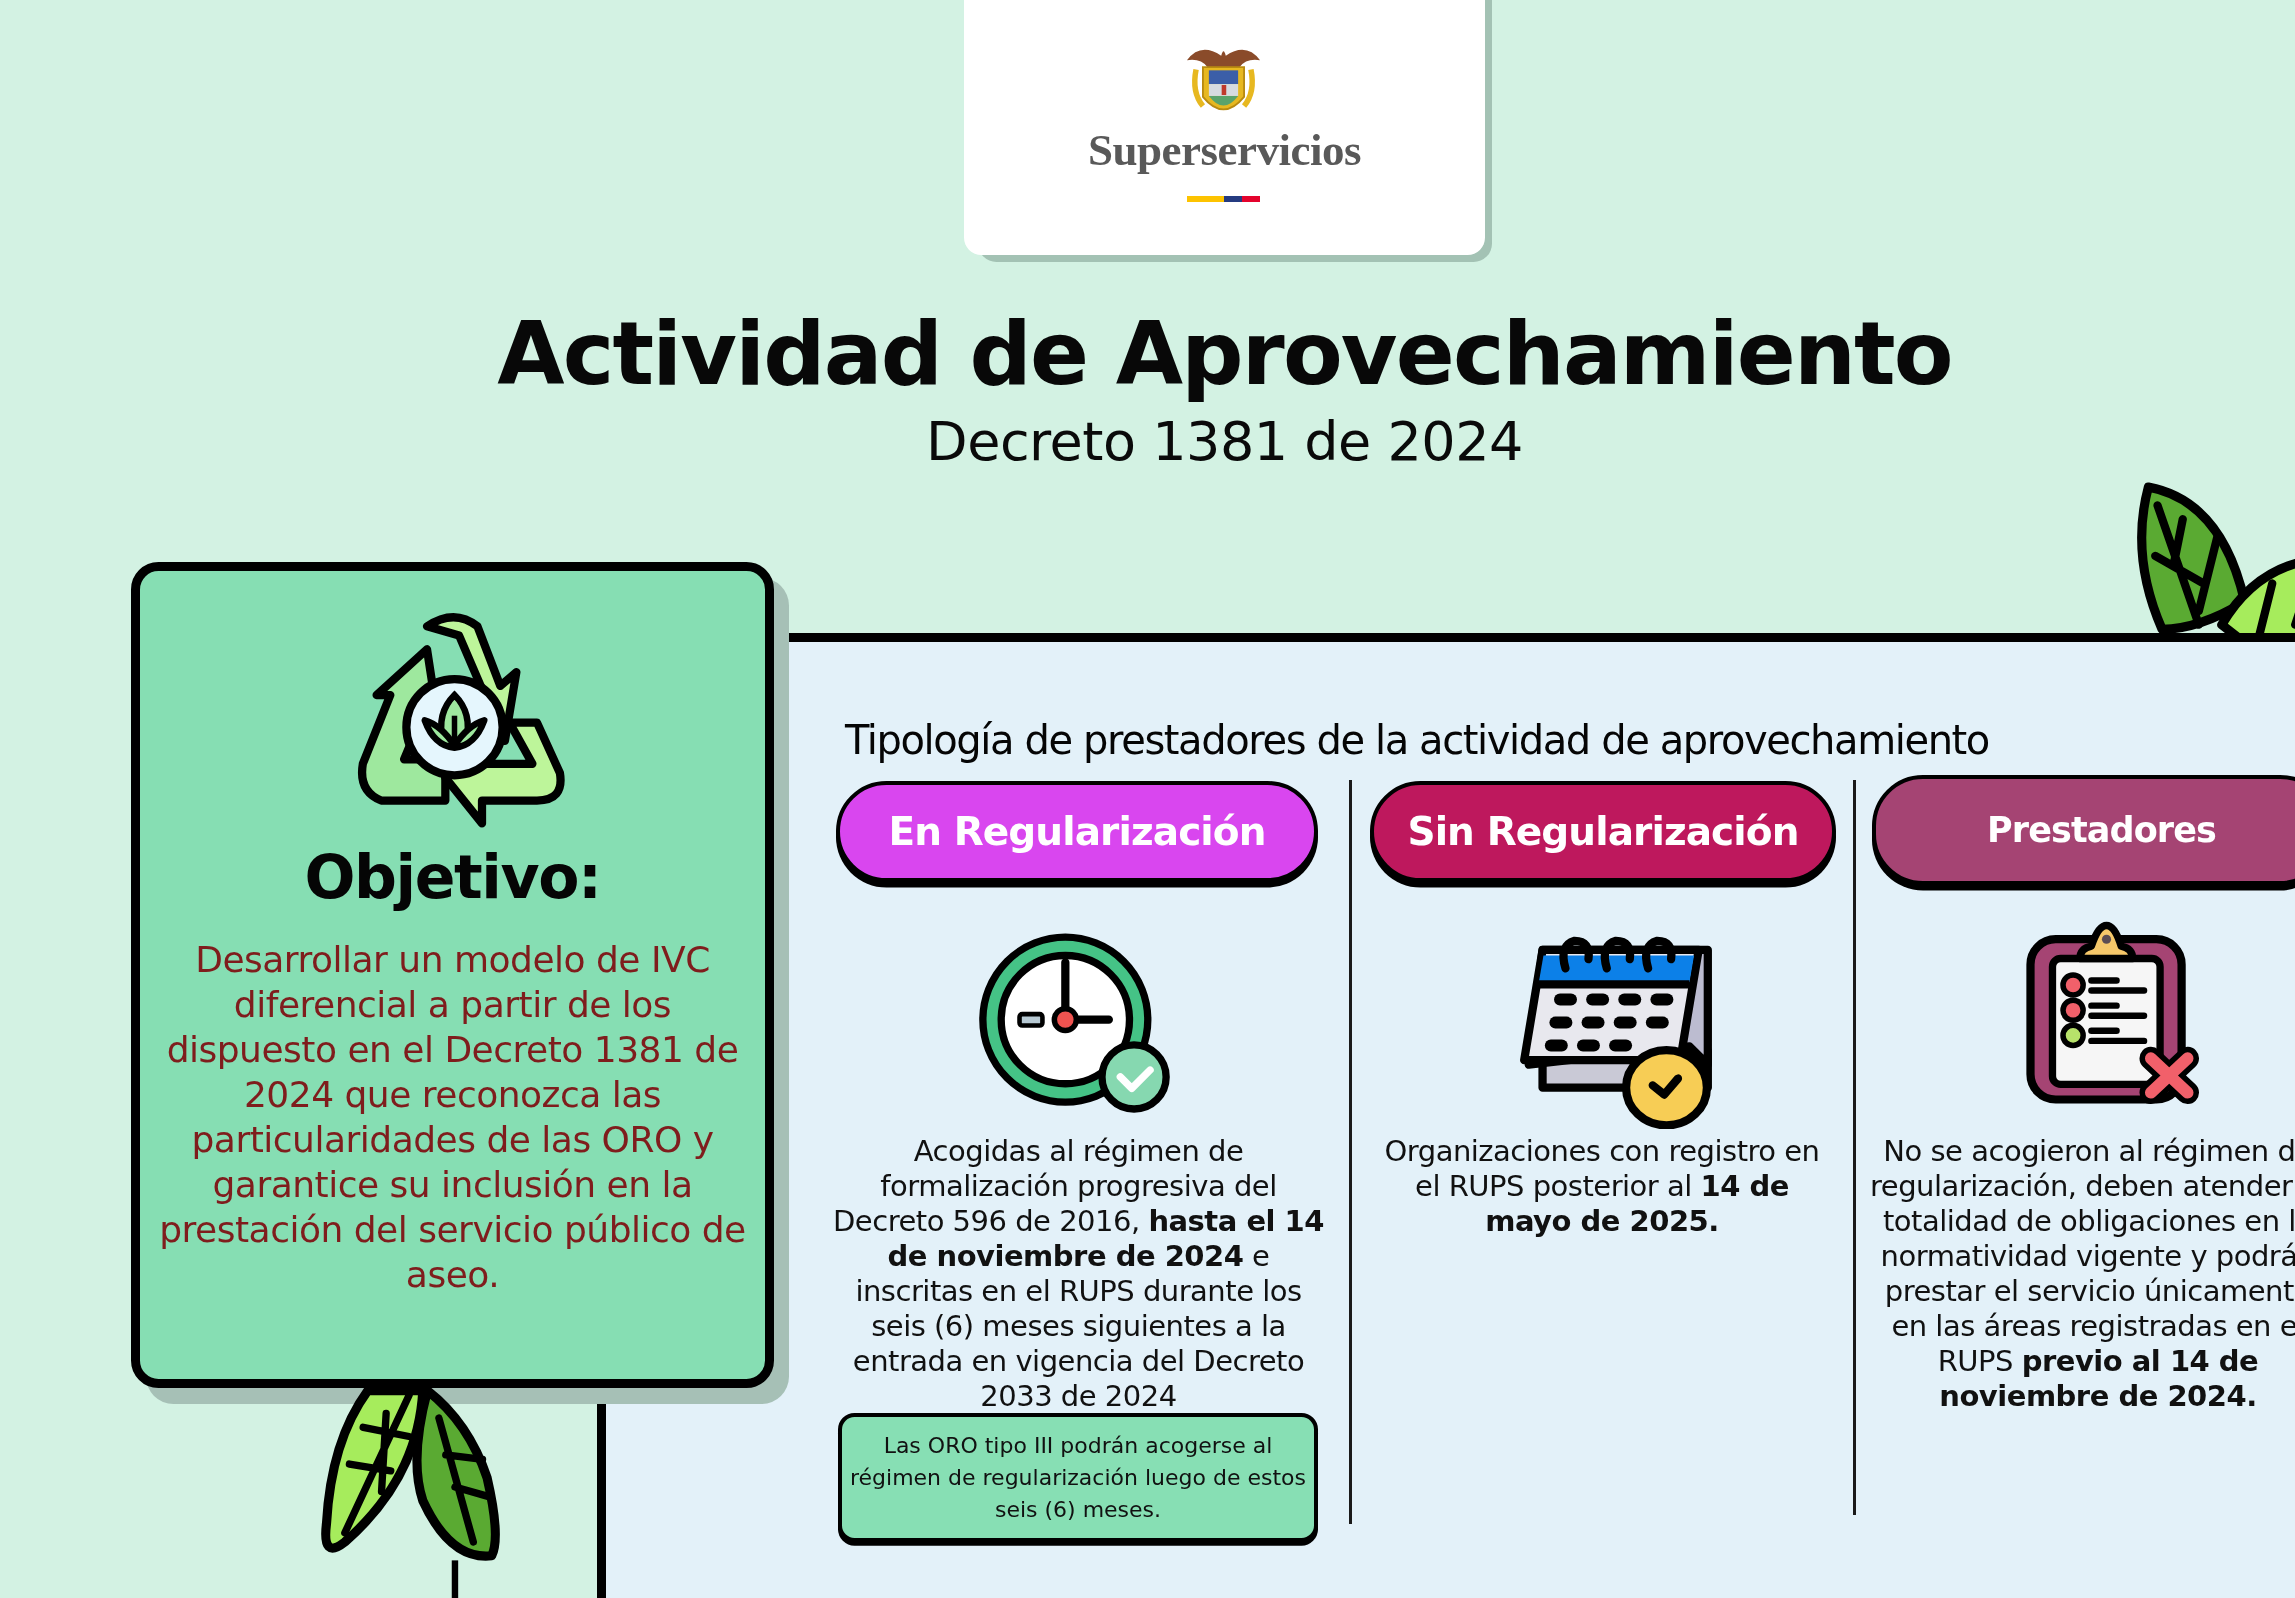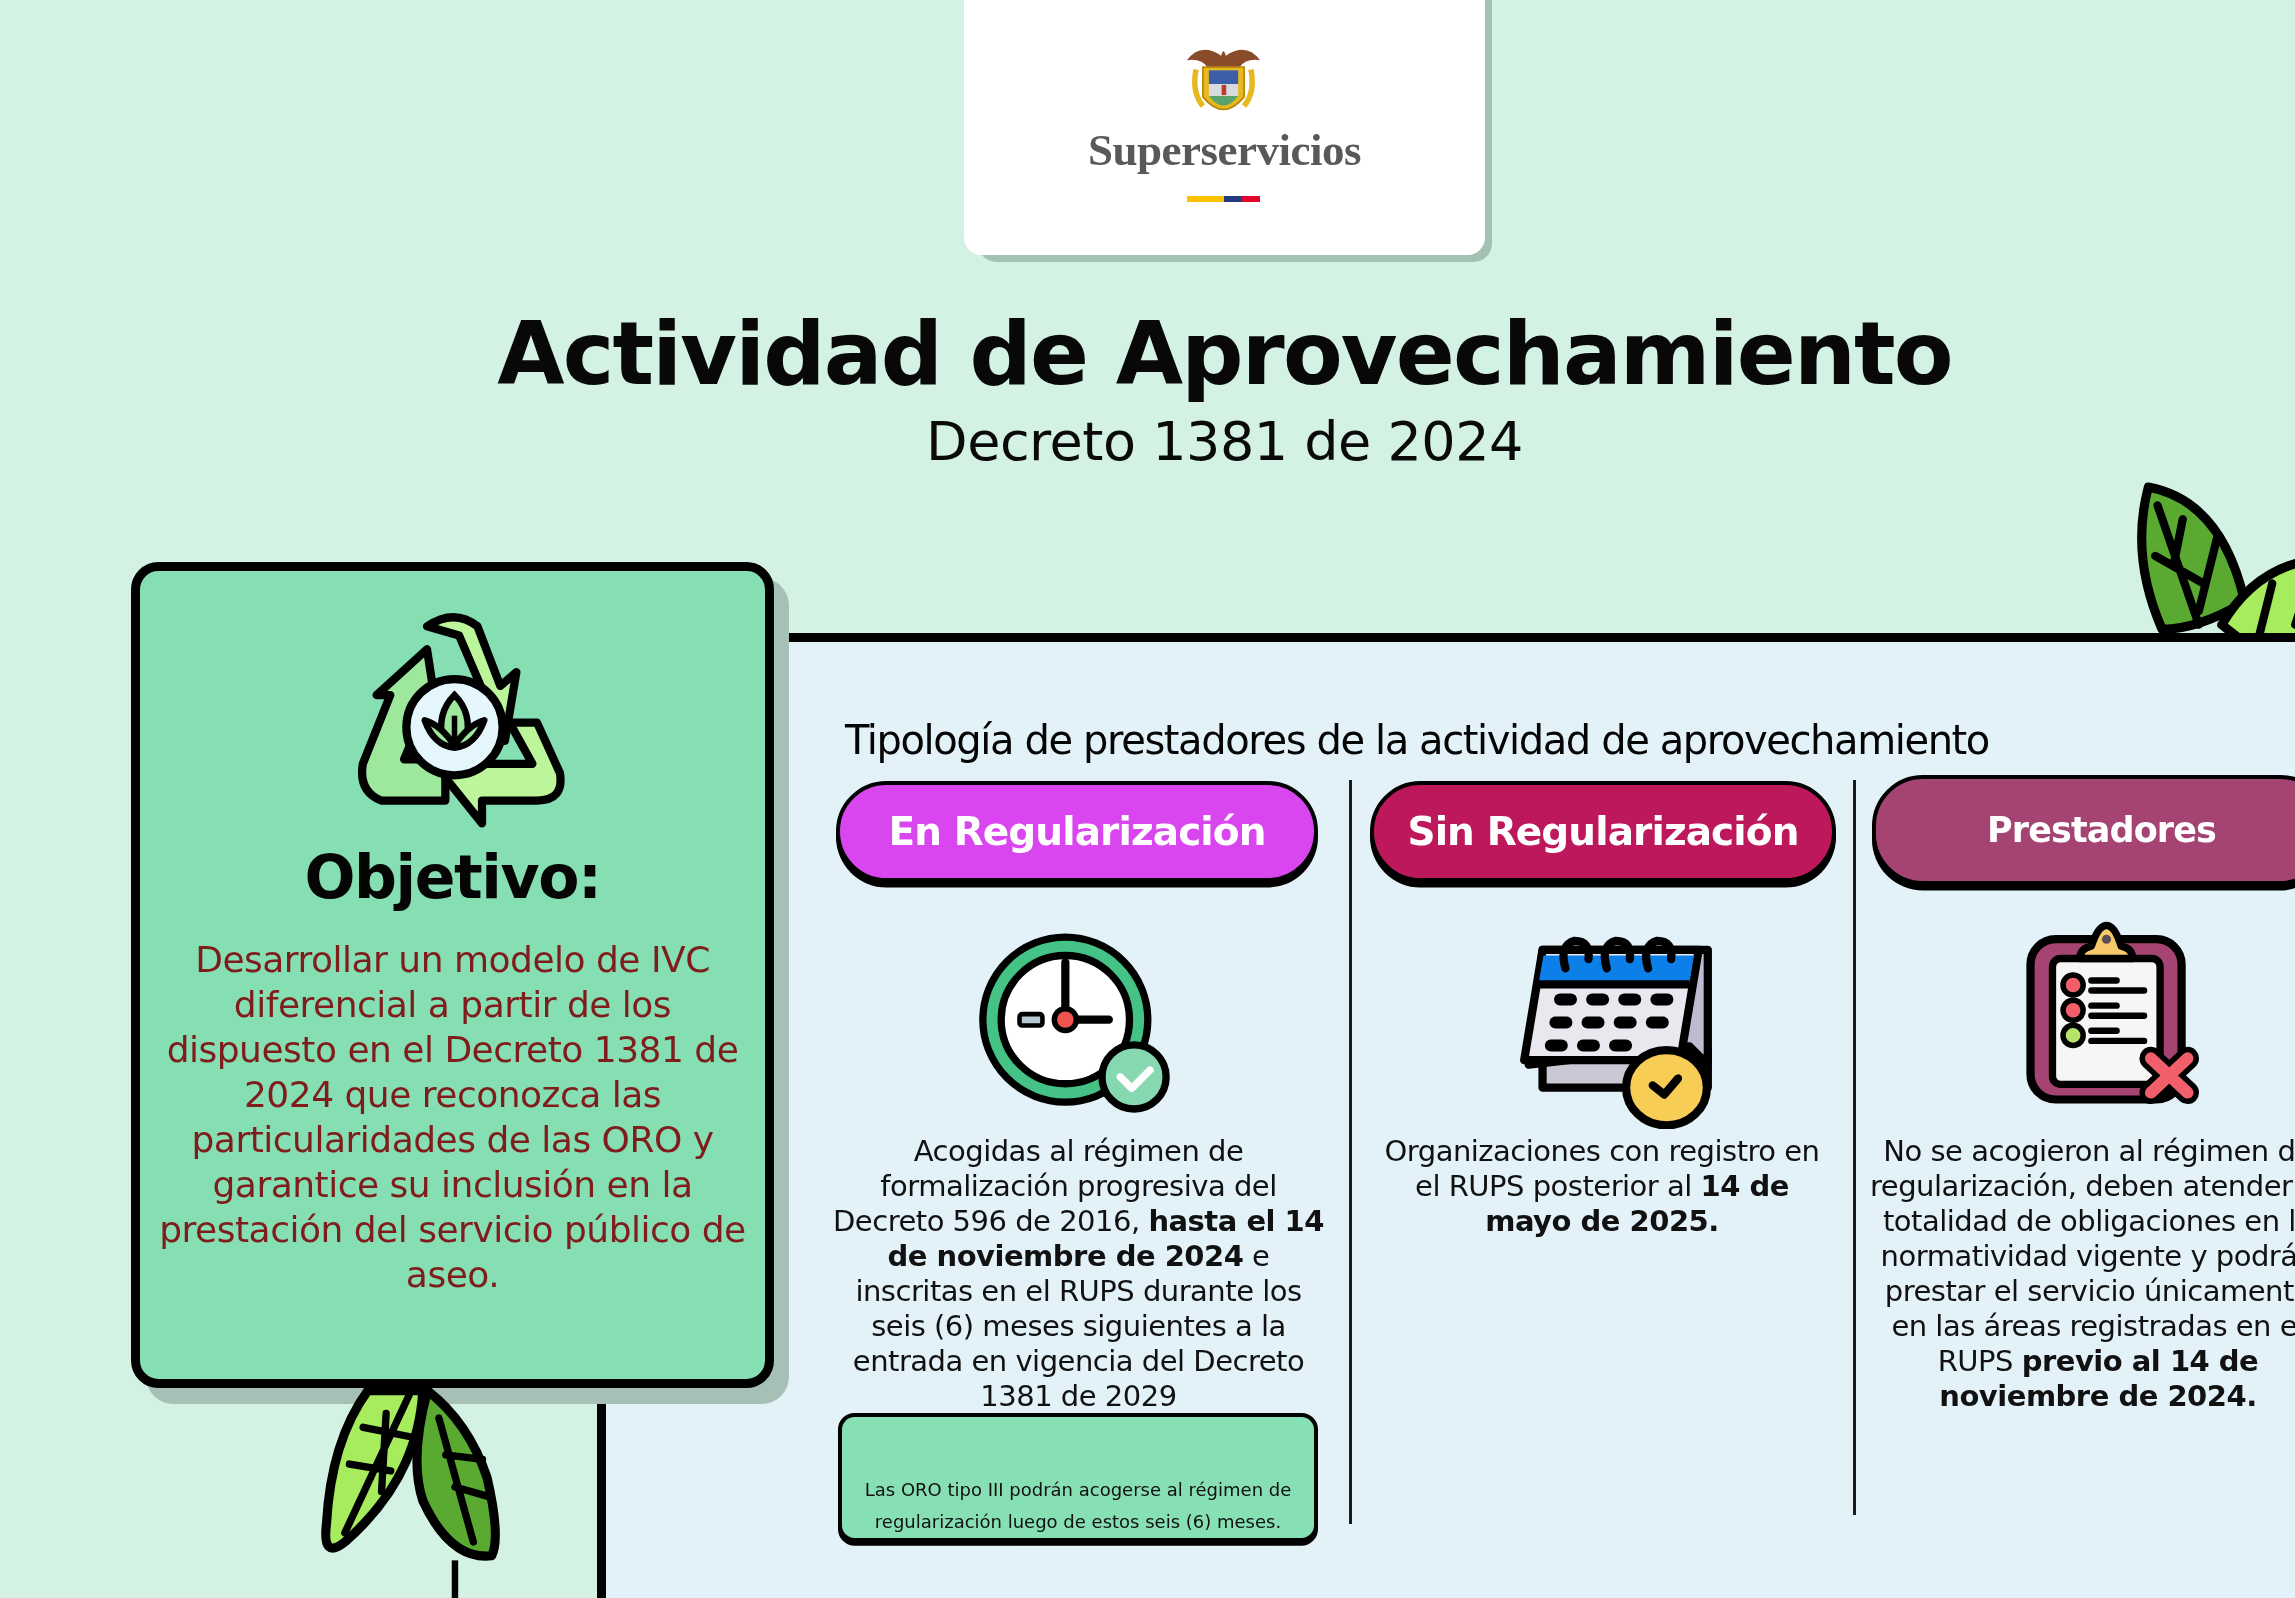--- a/index.html
+++ b/index.html
@@ -27,21 +27,21 @@
   .panel-heading { left:845px; top:679px; font-family:"DejaVu Sans", sans-serif; font-weight:normal; font-size:40px; letter-spacing:-1.4px; color:#050505; white-space:nowrap;margin-top:38px; }
 
   .divider { width:2.8px; background:#1a1a1a; }
 
   
   .pill { box-sizing:border-box; border:4.6px solid #000; border-radius:51px; display:flex; align-items:center; justify-content:center; text-align:center; color:#fff; font-family:"DejaVu Sans", sans-serif; font-weight:bold; letter-spacing:-0.9px; box-shadow:0 5.5px 0 #000; }
 
   .col-text { text-align:center; font-family:"DejaVu Sans", sans-serif; font-size:29px; line-height:35px; color:#111; letter-spacing:-0.5px; }
   .col-text b { font-weight:bold; }
 
-  .note { left:838px; top:1413px; width:480px; height:129px; box-sizing:border-box; background:#87dfb4; border:4.6px solid #000; border-radius:16.5px; display:flex; align-items:flex-end; justify-content:center; text-align:center; font-family:"DejaVu Sans", sans-serif; font-size:18px; line-height:32px; color:#111; box-shadow:0 3.7px 0 #000; }
+  .note { left:838px; top:1413px; width:480px; height:129px; box-sizing:border-box; background:#87dfb4; border:4.6px solid #000; border-radius:16.5px; display:flex; align-items:center; justify-content:center; text-align:center; font-family:"DejaVu Sans", sans-serif; font-size:22px; line-height:32px; color:#111; box-shadow:0 3.7px 0 #000; }
 
   
   .obj-shadow { left:146px; top:578px; width:643px; height:826px; background:#a6c0b6; border-radius:27.5px; }
   .obj-card { left:131px; top:562px; width:643px; height:826px; box-sizing:border-box; background:#86deb3; border:9.2px solid #000; border-radius:27.5px; }
   .obj-title { left:131px; top:842px; width:643px; text-align:center; font-family:"DejaVu Sans", sans-serif; font-weight:bold; font-size:60px; letter-spacing:-1.4px; color:#050505; }
   .obj-text { left:152px; top:937px; width:601px; text-align:center; font-family:"DejaVu Sans", sans-serif; font-size:36px; line-height:45px; color:#7f1d1d; letter-spacing:-0.5px; }
 
   svg { display:block; }
 </style>
 </head>
@@ -96,21 +96,21 @@
     <circle cx="195" cy="195" r="140" fill="#fff" stroke="#000" stroke-width="16"></circle>
     <path d="M195 70 V195 H290" stroke="#000" stroke-width="18" fill="none" stroke-linecap="round"></path>
     <circle cx="195" cy="195" r="24" fill="#ef5350" stroke="#000" stroke-width="12"></circle>
     <rect x="95" y="183" width="50" height="25" rx="6" fill="#b7c9d3" stroke="#000" stroke-width="10"></rect>
     <circle cx="345" cy="320" r="70" fill="#86d8b0" stroke="#000" stroke-width="16"></circle>
     <path d="M315 320 L340 345 L380 305" stroke="#fff" stroke-width="16" fill="none" stroke-linecap="round" stroke-linejoin="round"></path>
     <path d="M315 320 L340 345 L380 305" stroke="#000" stroke-width="30" fill="none" stroke-linecap="round" stroke-linejoin="round" opacity="0"></path>
   </svg>
 </div>
 <div class="abs col-text" style="left:826px;top:1134px;width:505px;">
-  <span>Acogidas al régimen de formalización progresiva del Decreto 596 de 2016, </span><b>hasta el 14 de noviembre de 2024</b><span> e inscritas en el RUPS durante los seis (6) meses siguientes a la entrada en vigencia del Decreto 1381 de 2029</span>
+  <span>Acogidas al régimen de formalización progresiva del Decreto 596 de 2016, </span><b>hasta el 14 de noviembre de 2024</b><span> e inscritas en el RUPS durante los seis (6) meses siguientes a la entrada en vigencia del Decreto 2033 de 2024</span>
 </div>
 <div class="abs note">
   <span>Las ORO tipo III podrán acogerse al régimen de regularización luego de estos seis (6) meses.</span>
 </div>
 
 <div class="abs pill" style="left:1370px;top:781px;width:466px;height:101px;background:#be185d;font-size:39px;text-align:center;">
   <span>Sin Regularización</span>
 </div>
 <div class="abs" style="left:1515px;top:927px;">
   <svg width="202" height="202" viewBox="0 0 440 440">

